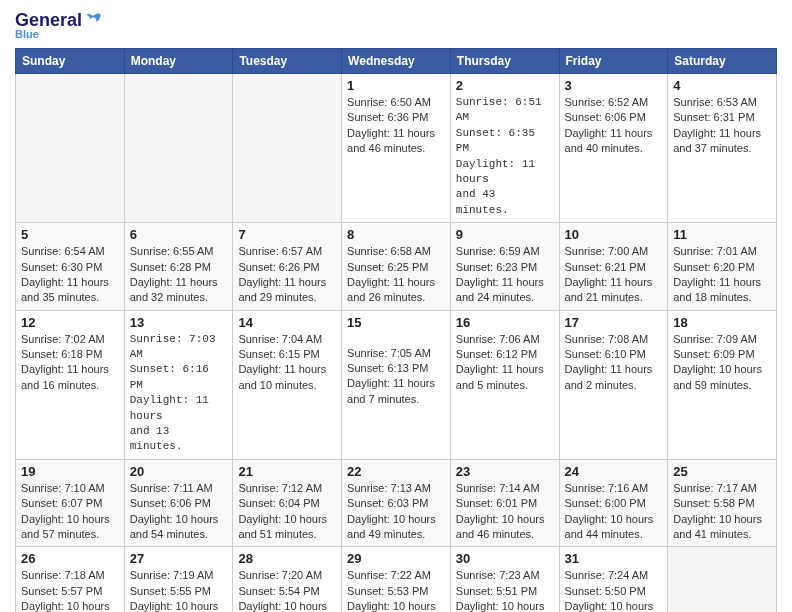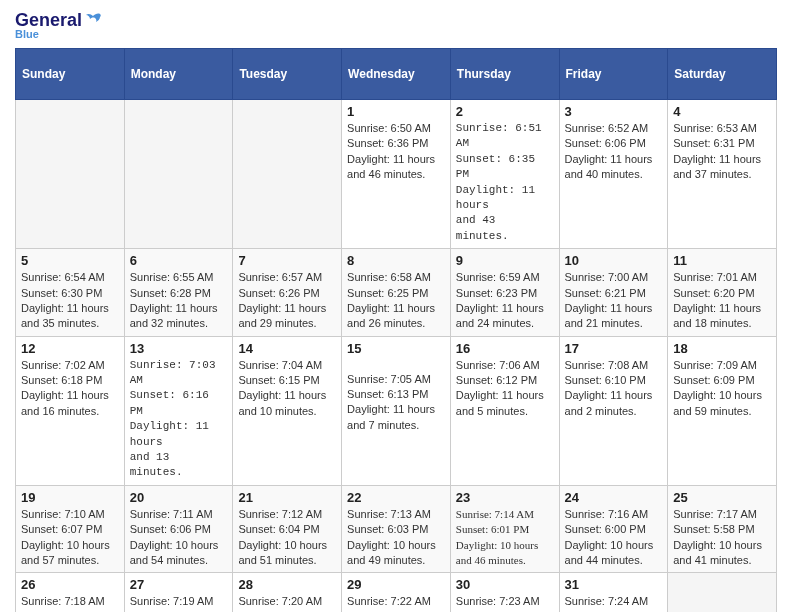--- a/index.html
+++ b/index.html
@@ -48,21 +48,21 @@
     }
     table {
       width: 100%;
       border-collapse: collapse;
       table-layout: fixed;
     }
     th {
       background-color: #3a5ba0;
       color: #fff;
       text-align: left;
-      padding: 18px 6px;
+      padding: 5px 6px;
       font-size: 12px;
       font-weight: bold;
       border: 1px solid #2a4a8f;
     }
     td {
       vertical-align: top;
       border: 1px solid #ccc;
       padding: 4px 5px;
       font-size: 9.5px;
       color: #333;
@@ -283,21 +283,21 @@
           </td>
           <td>
             <span class="day-num">22</span>
             <div class="day-info" style="white-space: pre-line;">Sunrise: 7:13 AM
 Sunset: 6:03 PM
 Daylight: 10 hours
 and 49 minutes.</div>
           </td>
           <td>
             <span class="day-num">23</span>
-            <div class="day-info" style="white-space: pre-line; font-family: Liberation Serif, serif;">Sunrise: 7:14 AM
+            <div class="day-info" style="white-space: pre-line;">Sunrise: 7:14 AM
 Sunset: 6:01 PM
 Daylight: 10 hours
 and 46 minutes.</div>
           </td>
           <td>
             <span class="day-num">24</span>
             <div class="day-info" style="white-space: pre-line;">Sunrise: 7:16 AM
 Sunset: 6:00 PM
 Daylight: 10 hours
 and 44 minutes.</div>

